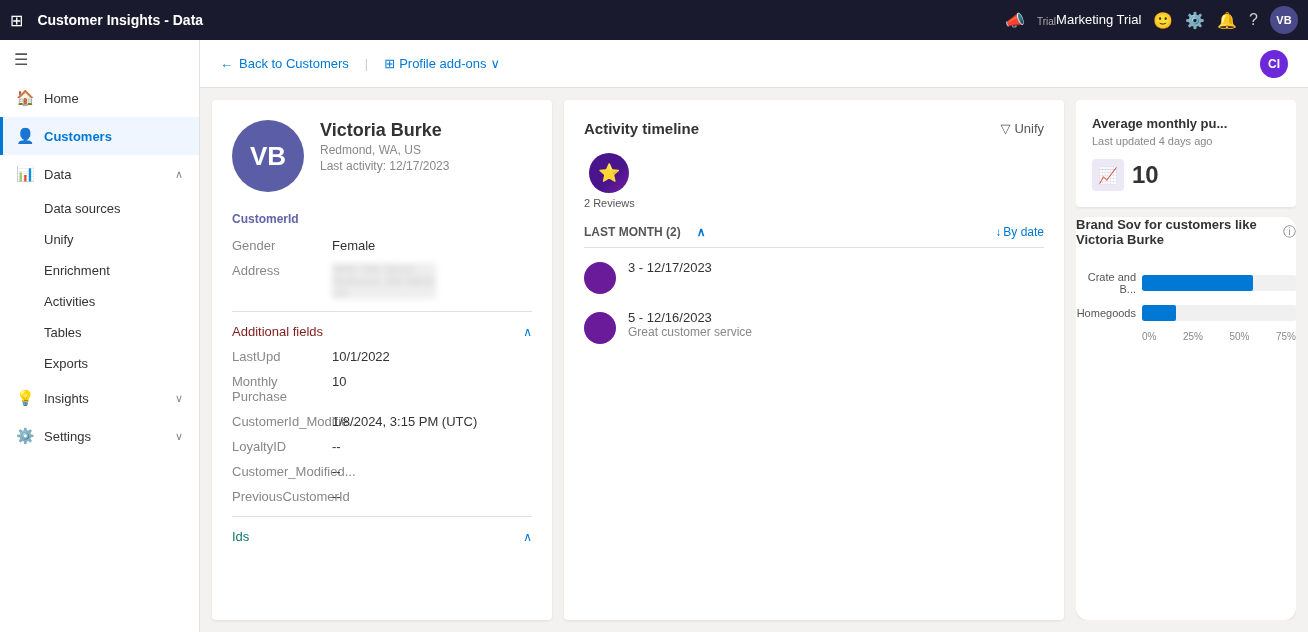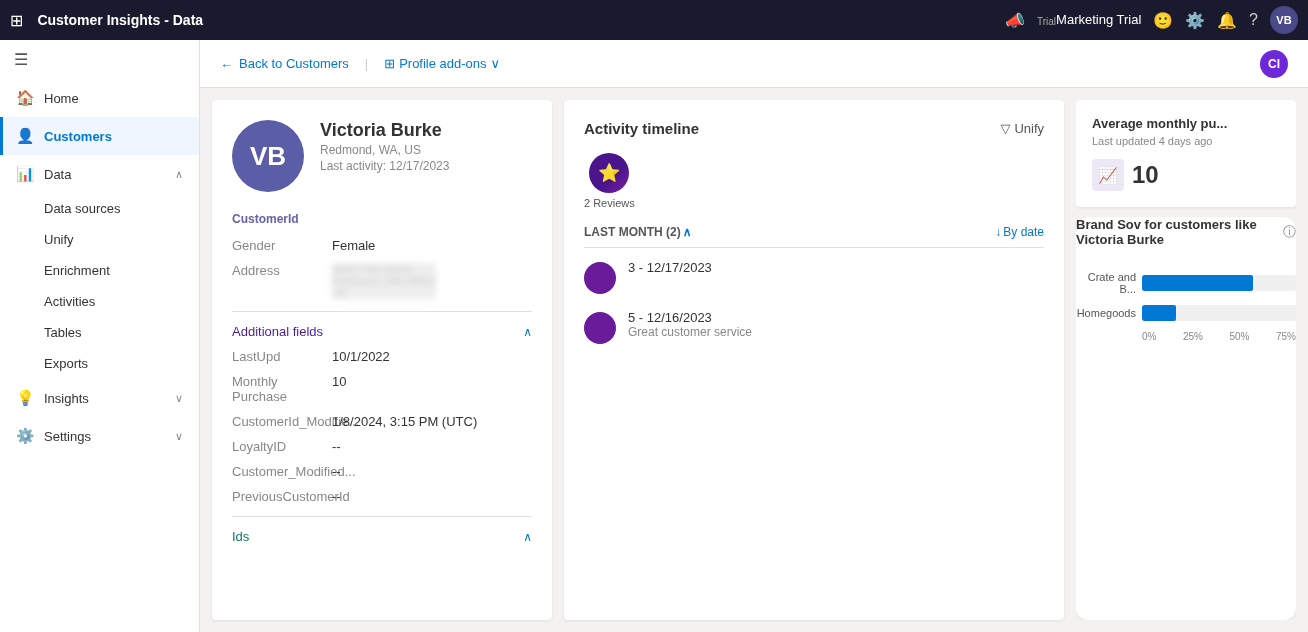--- a/index.html
+++ b/index.html
@@ -151,21 +151,21 @@
 
     .section-divider {
       border: none; border-top: 1px solid #e0e0e0;
       margin: 12px 0;
     }
 
     .additional-fields-header {
       display: flex; align-items: center; justify-content: space-between;
       margin-bottom: 10px; cursor: pointer;
     }
-    .additional-fields-label { color: #4c1d95; font-size: 13px; font-weight: 500; }
+    .additional-fields-label { color: #7f1d1d; font-size: 13px; font-weight: 500; }
     .collapse-icon { color: #0078d4; font-size: 12px; }
 
     .ids-header {
       display: flex; align-items: center; justify-content: space-between;
       margin-top: 12px; cursor: pointer;
     }
     .ids-label { color: #0f766e; font-size: 13px; font-weight: 500; }
 
     
     .activity-panel {
@@ -197,21 +197,21 @@
       display: flex; align-items: center; justify-content: center;
       font-size: 18px;
     }
     .activity-icon-label { font-size: 11px; color: #555; }
 
     .period-row {
       display: flex; align-items: center; justify-content: space-between;
       margin-bottom: 12px; padding-bottom: 8px;
       border-bottom: 1px solid #e0e0e0;
     }
-    .period-label { font-size: 12px; font-weight: 600; color: #555; display: flex; align-items: center; gap: 2px; }
+    .period-label { font-size: 12px; font-weight: 600; color: #555; display: flex; align-items: center; gap: 16px; }
     .sort-label { font-size: 12px; color: #0078d4; cursor: pointer; display: flex; align-items: center; gap: 2px; }
 
     .activity-entry { display: flex; gap: 12px; margin-bottom: 16px; align-items: flex-start; }
     .entry-dot {
       width: 32px; height: 32px; border-radius: 50%;
       flex-shrink: 0; margin-top: 2px;
     }
     .entry-content { flex: 1; }
     .entry-score { font-size: 13px; color: #333; font-weight: 500; }
     .entry-sub { font-size: 12px; color: #888; }

